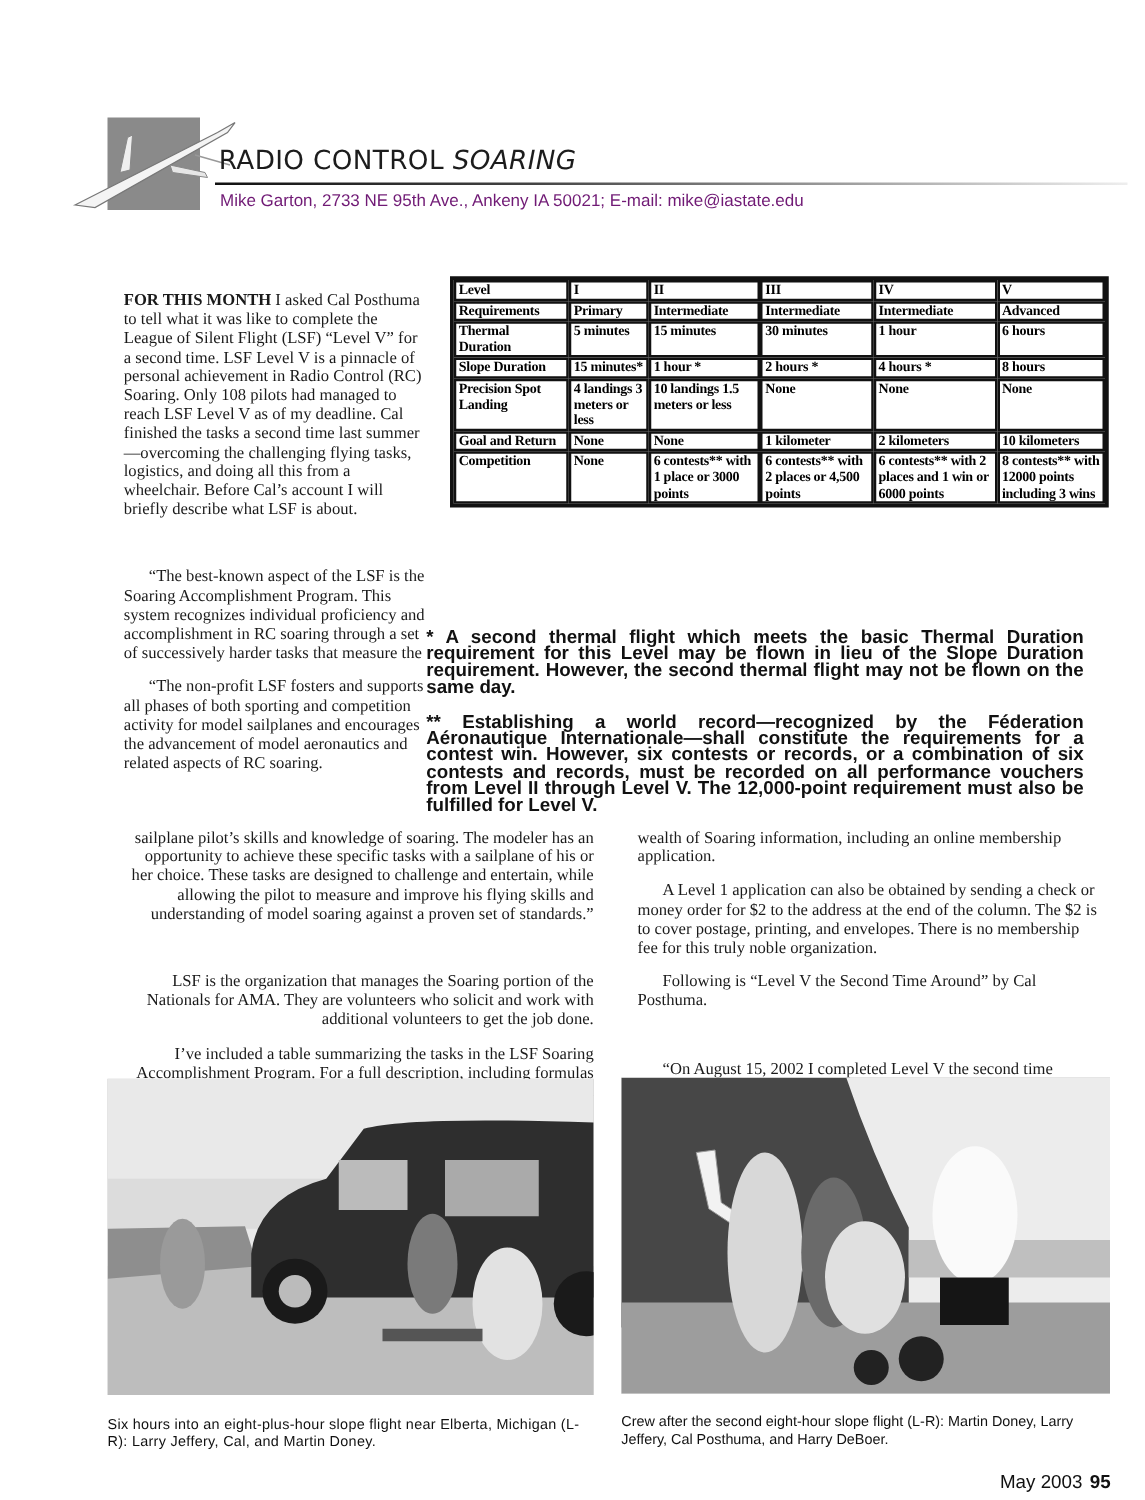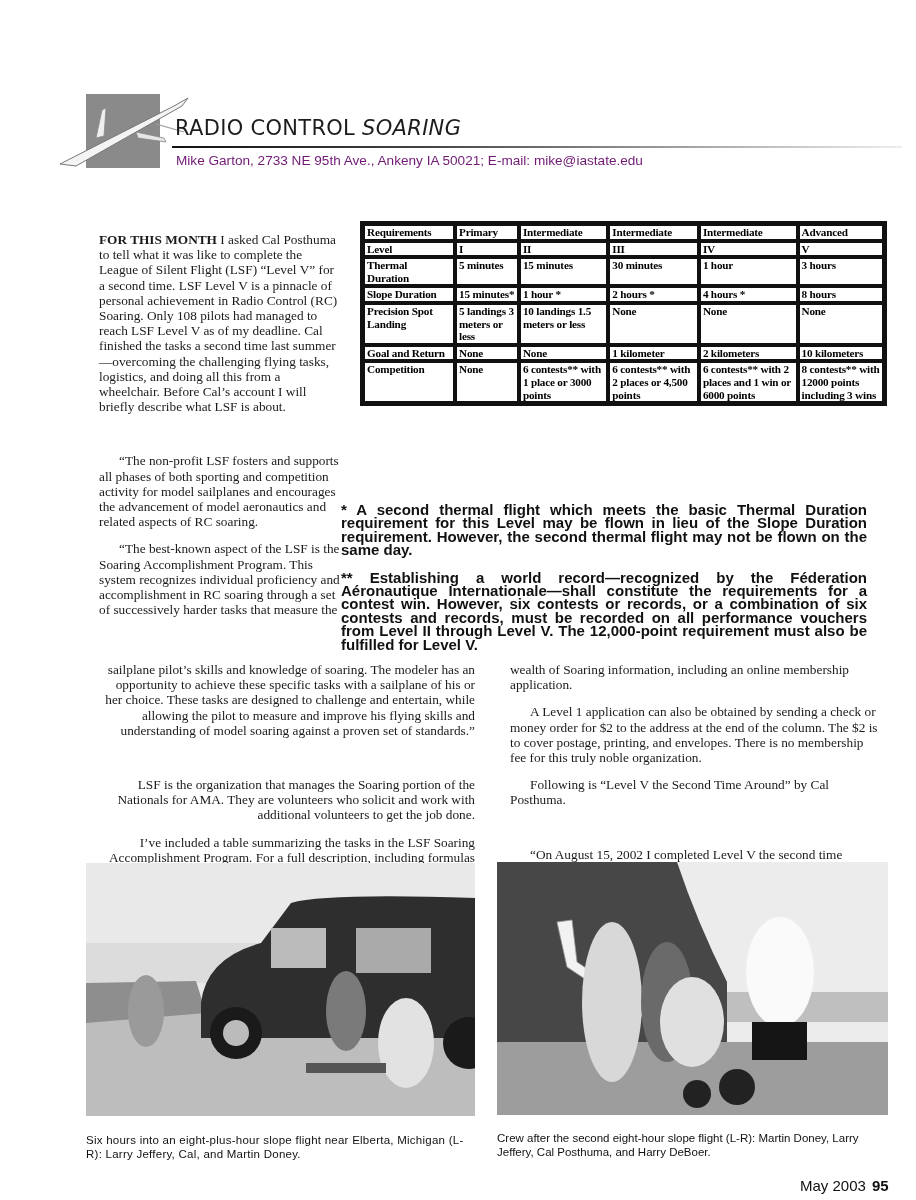--- a/index.html
+++ b/index.html
@@ -49,76 +49,76 @@
   <path d="M80 40 L108 46 L110 50 L82 46 Z" fill="#e6e6e6" stroke="#888" stroke-width="0.8"></path>
   <path d="M100 32 L128 40" stroke="#999" stroke-width="1.2"></path>
 </svg>
 <div class="abs" id="section-title"><span>RADIO CONTROL </span><i>SOARING</i></div>
 <div class="abs" id="title-rule"></div>
 <div class="abs" id="byline">Mike Garton, 2733 NE 95th Ave., Ankeny IA 50021; E-mail: mike@iastate.edu</div>
 
 <div class="abs col" id="left-col">
   <p><b>FOR THIS MONTH</b><span> I asked Cal Posthuma to tell what it was like to complete the League of Silent Flight (LSF) “Level V” for a second time. LSF Level V is a pinnacle of personal achievement in Radio Control (RC) Soaring. Only 108 pilots had managed to reach LSF Level V as of my deadline. Cal finished the tasks a second time last summer—overcoming the challenging flying tasks, logistics, and doing all this from a wheelchair. Before Cal’s account I will briefly describe what LSF is about.</span></p>
   <div class="gap"></div>
+  <p class="ind">“The best-known aspect of the LSF is the Soaring Accomplishment Program. This system recognizes individual proficiency and accomplishment in RC soaring through a set of successively harder tasks that measure the</p>
   <p class="ind">“The non-profit LSF fosters and supports all phases of both sporting and competition activity for model sailplanes and encourages the advancement of model aeronautics and related aspects of RC soaring.</p>
-  <p class="ind">“The best-known aspect of the LSF is the Soaring Accomplishment Program. This system recognizes individual proficiency and accomplishment in RC soaring through a set of successively harder tasks that measure the</p>
 </div>
 
 <div class="abs col" id="wide-left">
   <p>sailplane pilot’s skills and knowledge of soaring. The modeler has an opportunity to achieve these specific tasks with a sailplane of his or her choice. These tasks are designed to challenge and entertain, while allowing the pilot to measure and improve his flying skills and understanding of model soaring against a proven set of standards.”</p>
   <div class="gap"></div>
   <p class="ind">LSF is the organization that manages the Soaring portion of the Nationals for AMA. They are volunteers who solicit and work with additional volunteers to get the job done.</p>
   <p class="ind">I’ve included a table summarizing the tasks in the LSF Soaring Accomplishment Program. For a full description, including formulas for calculating contest points, see the LSF Web site. It contains a</p>
 </div>
 
 <div class="abs col" id="right-col">
   <p>wealth of Soaring information, including an online membership application.</p>
   <p class="ind">A Level 1 application can also be obtained by sending a check or money order for $2 to the address at the end of the column. The $2 is to cover postage, printing, and envelopes. There is no membership fee for this truly noble organization.</p>
   <p class="ind">Following is “Level V the Second Time Around” by Cal Posthuma.</p>
   <div class="gap"></div>
   <p class="ind">“On August 15, 2002 I completed Level V the second time around with an eight-hour slope flight. It took a bit longer than the first time, but was just as enjoyable. So much fun, that I have</p>
 </div>
 
 <table class="abs" id="lsf-table">
   <tbody id="lsf-tbody">
       <tr>
+        <td class="c0">Level</td>
+        <td>I</td>
+        <td>II</td>
+        <td>III</td>
+        <td>IV</td>
+        <td>V</td>
+      </tr>
+      <tr>
         <td class="c0">Requirements</td>
         <td>Primary</td>
         <td>Intermediate</td>
         <td>Intermediate</td>
         <td>Intermediate</td>
         <td>Advanced</td>
       </tr>
       <tr>
-        <td class="c0">Level</td>
-        <td>I</td>
-        <td>II</td>
-        <td>III</td>
-        <td>IV</td>
-        <td>V</td>
-      </tr>
-      <tr>
         <td class="c0">Thermal Duration</td>
         <td>5 minutes</td>
         <td>15 minutes</td>
         <td>30 minutes</td>
         <td>1 hour</td>
-        <td>3 hours</td>
+        <td>6 hours</td>
       </tr>
       <tr>
         <td class="c0">Slope Duration</td>
         <td>15 minutes*</td>
         <td>1 hour *</td>
         <td>2 hours *</td>
         <td>4 hours *</td>
         <td>8 hours</td>
       </tr>
       <tr>
         <td class="c0">Precision Spot Landing</td>
-        <td>5 landings 3 meters or less</td>
+        <td>4 landings 3 meters or less</td>
         <td>10 landings 1.5 meters or less</td>
         <td>None</td>
         <td>None</td>
         <td>None</td>
       </tr>
       <tr>
         <td class="c0">Goal and Return</td>
         <td>None</td>
         <td>None</td>
         <td>1 kilometer</td>

